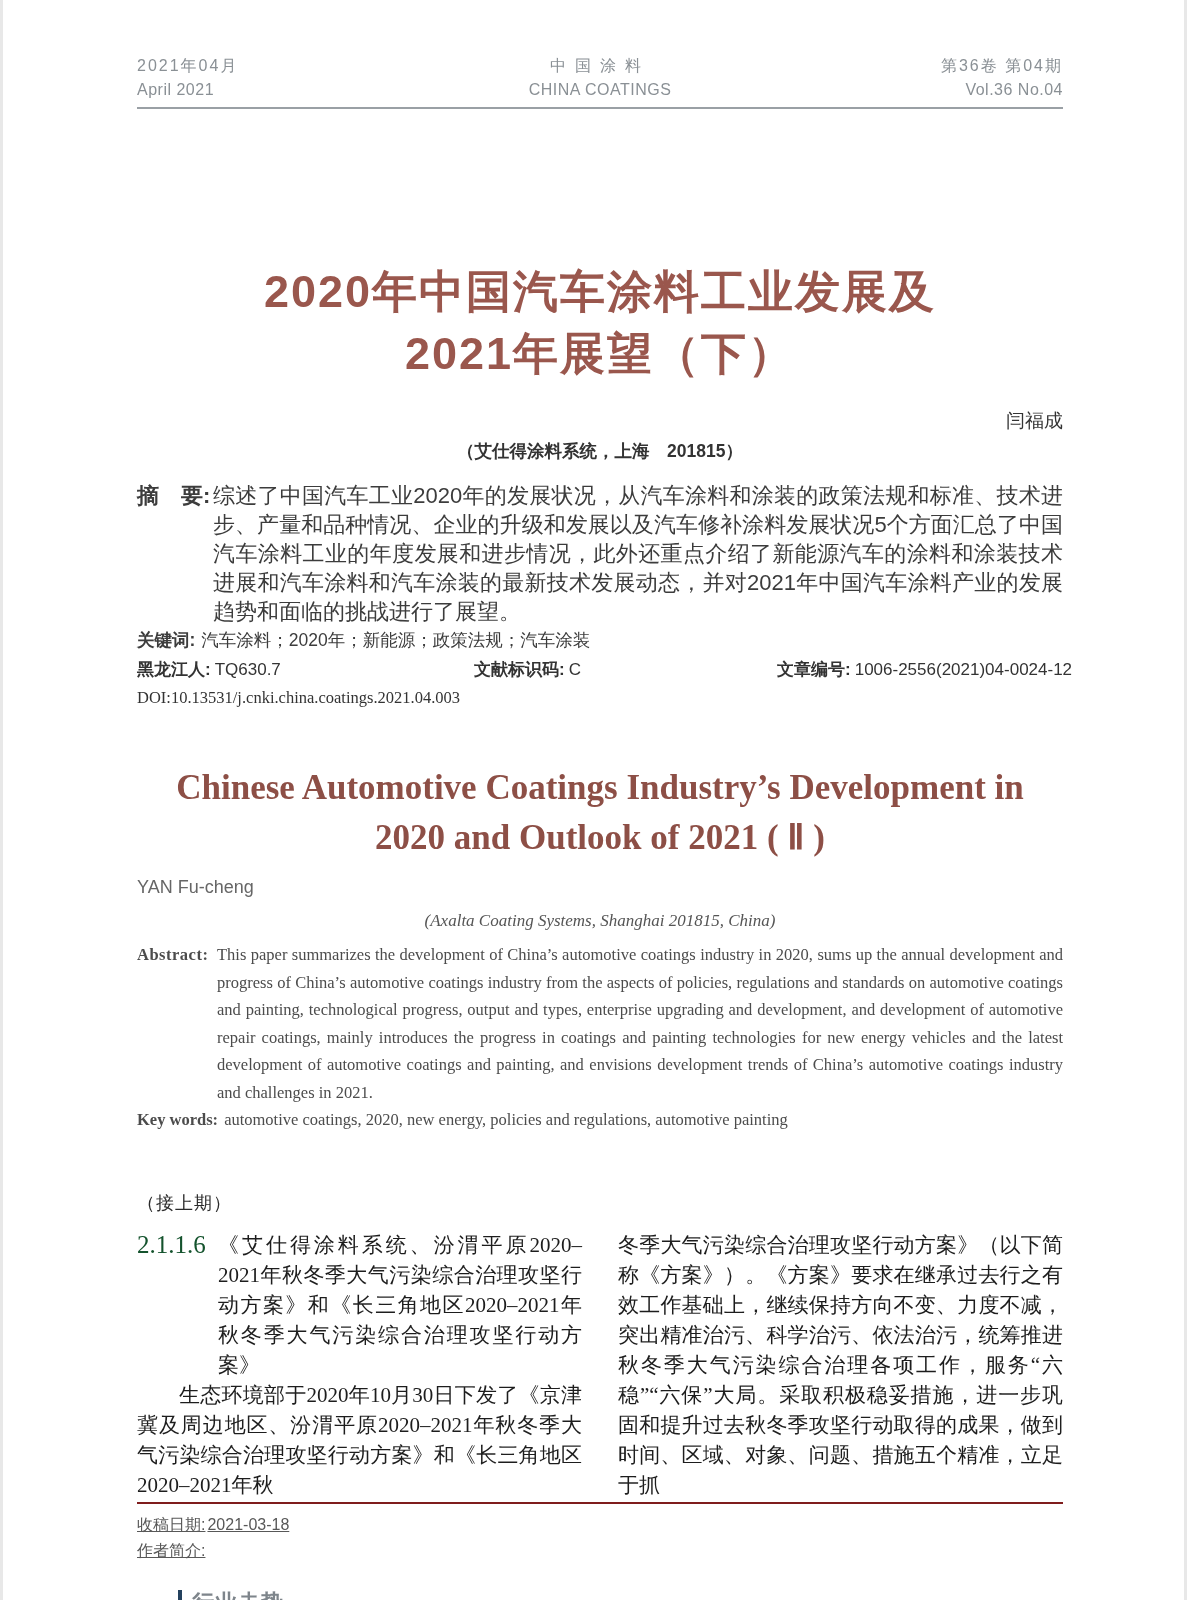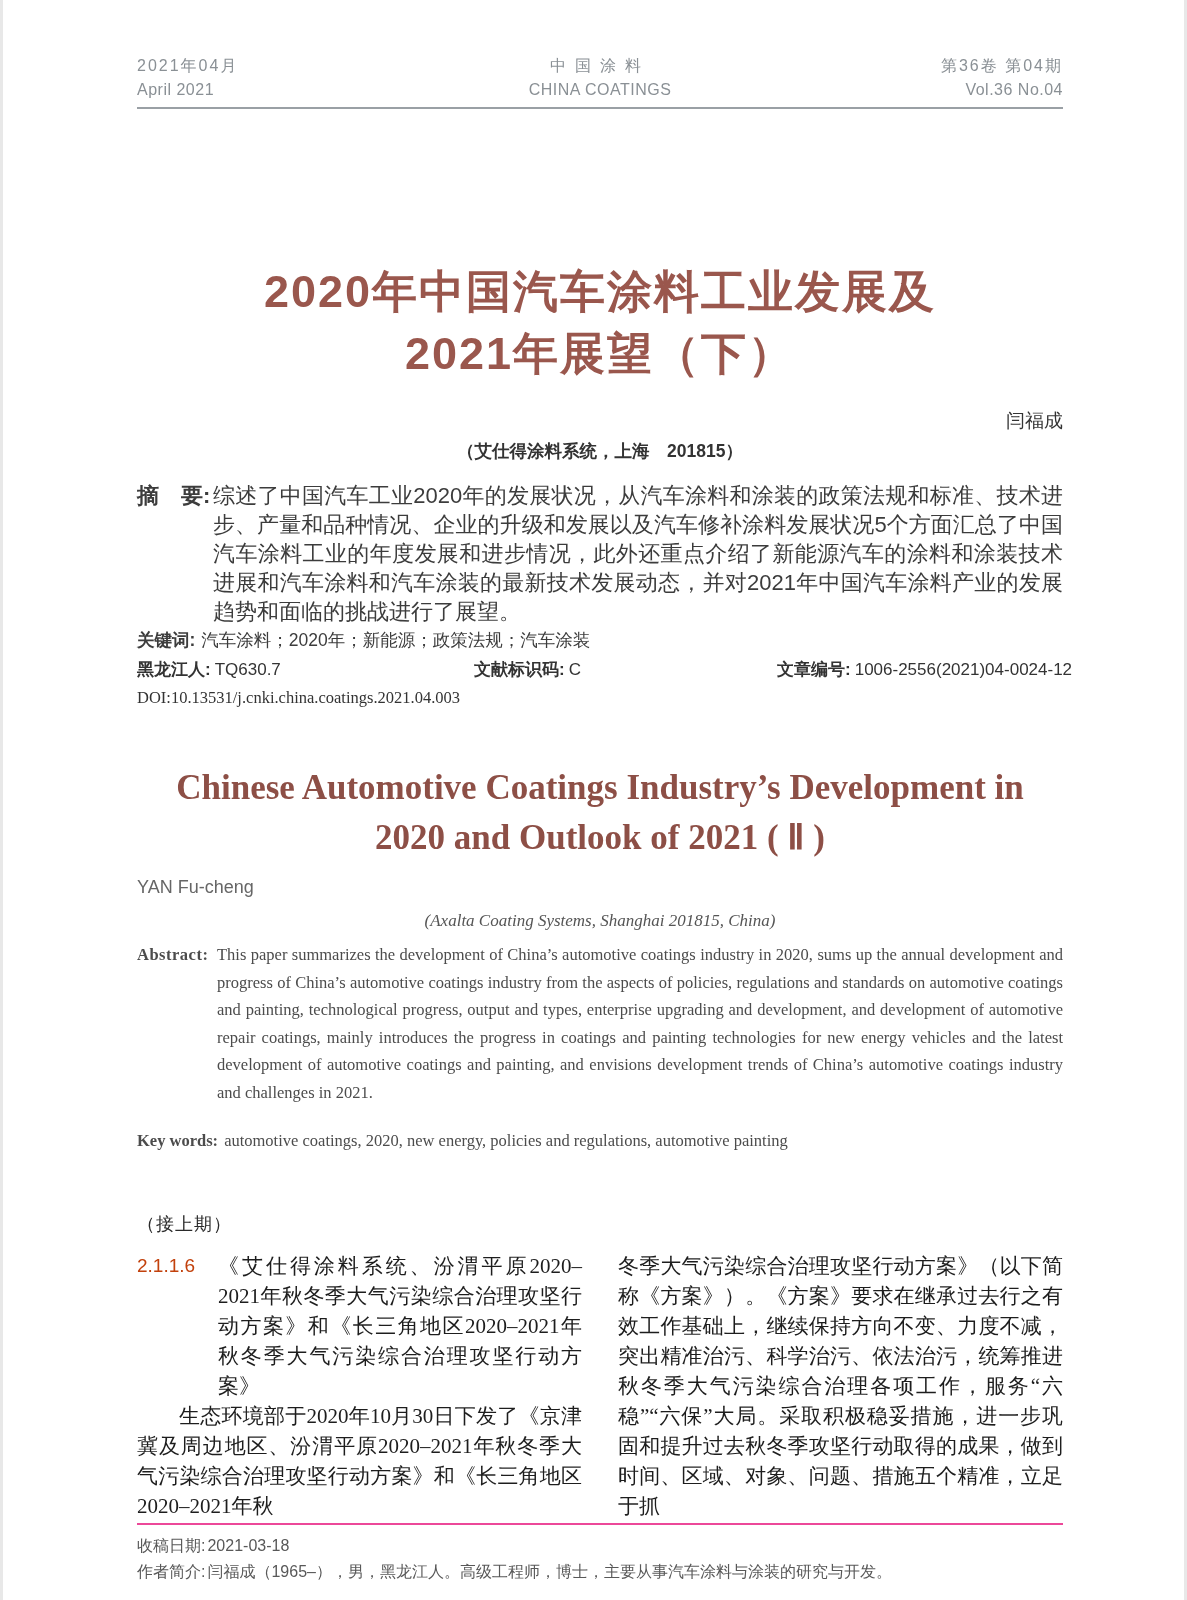--- a/index.html
+++ b/index.html
@@ -72,50 +72,51 @@
     font-weight:700;
     font-size:35px; line-height:50px;
     color:#8d4f46;
   }
   .en-author { margin-top:12px; text-align:left; font-size:18px; line-height:24px; color:#666; }
   .en-affil  { margin-top:10px;  text-align:center; font-family:"Liberation Serif", serif; font-style:italic; font-size:17px; line-height:24px; color:#555; }
 
   .en-abstract { margin-top:8px; font-family:"Liberation Serif", serif; font-size:16.5px; line-height:27.5px; color:#4c4c4c; }
   .en-abstract .lbl { width:80px; letter-spacing:0.5px; }
 
-  .en-keywords { margin-top:21px; font-family:"Liberation Serif", serif; font-size:16.5px; line-height:27.5px; color:#4c4c4c; display:flex; }
+  .en-keywords { margin-top:0; font-family:"Liberation Serif", serif; font-size:16.5px; line-height:27.5px; color:#4c4c4c; display:flex; }
   .en-keywords .lbl { font-weight:700; flex:none; margin-right:6px; }
 
   
   .continued { margin-top:56px; font-family:"Liberation Serif", serif; font-size:18px; line-height:26px; color:#2a2a2a; letter-spacing:1px; }
 
   .columns { margin-top:14px; display:flex; gap:36px; }
   .colm { flex:1; min-width:0; }
 
   .body-text { font-family:"Liberation Serif", serif; font-size:21px; line-height:30px; color:#1d1d1d; }
 
   .section-head { display:flex; }
   .section-no {
     flex:none; width:81px;
-    font-family:Liberation Sans, sans-serif;
-    font-size:19px; line-height:30px;
-    color:#c2410c;
+    font-family:Liberation Serif, serif;
+    font-size:25px; line-height:30px;
+    color:#14532d;
   }
   .section-title { flex:1; text-align:justify; }
 
   .para-indent { text-indent:2em; text-align:justify; }
   .para-justify { text-align:justify; }
 
   
   .footnote {
     margin-top:2px;
-    border-top:2px solid #ec4899;
+    border-top:2px solid #7f1d1d;
     padding-top:8px;
     font-size:16px; line-height:26px;
     color:#585858;
+    text-decoration:underline;
   }
   .footnote .row { display:flex; }
   .footnote .lbl { flex:none; margin-right:2px; }
 
   
   .pfooter { margin-top:26px; display:flex; align-items:center; }
   .pnum {
     font-family:"Liberation Serif", serif;
     font-size:29px; line-height:30px;
     color:#3e6189;
@@ -209,21 +210,20 @@
       </div>
     </div>
 
     <div class="footnote">
       <div class="row">
         <span class="lbl">收稿日期:</span>
         <span>2021-03-18</span>
       </div>
       <div class="row">
         <span class="lbl">作者简介:</span>
-        <span>闫福成（1965–），男，黑龙江人。高级工程师，博士，主要从事汽车涂料与涂装的研究与开发。</span>
       </div>
     </div>
 
     <div class="pfooter">
       <div class="pnum">24</div>
       <div class="pbar"></div>
       <div class="pcol">
         <div class="cn">行业走势</div>
         <div class="en">Industrial Trends</div>
       </div>

